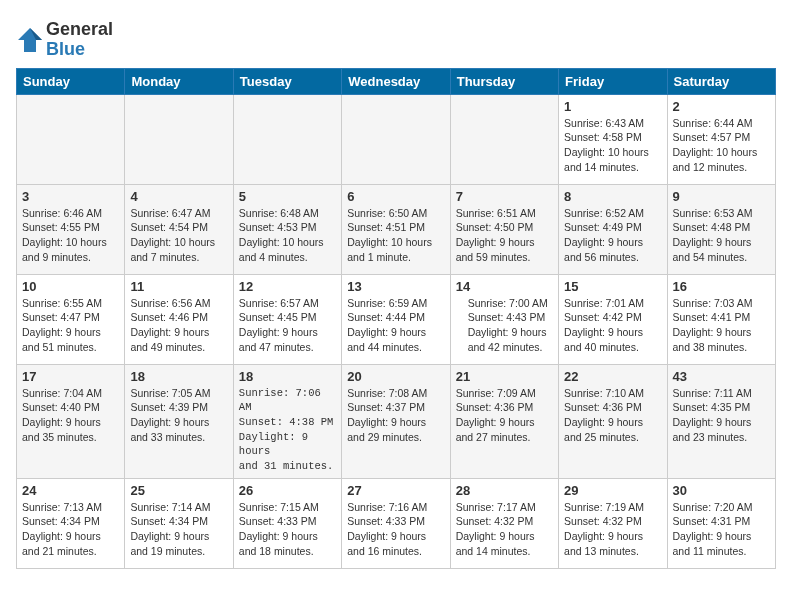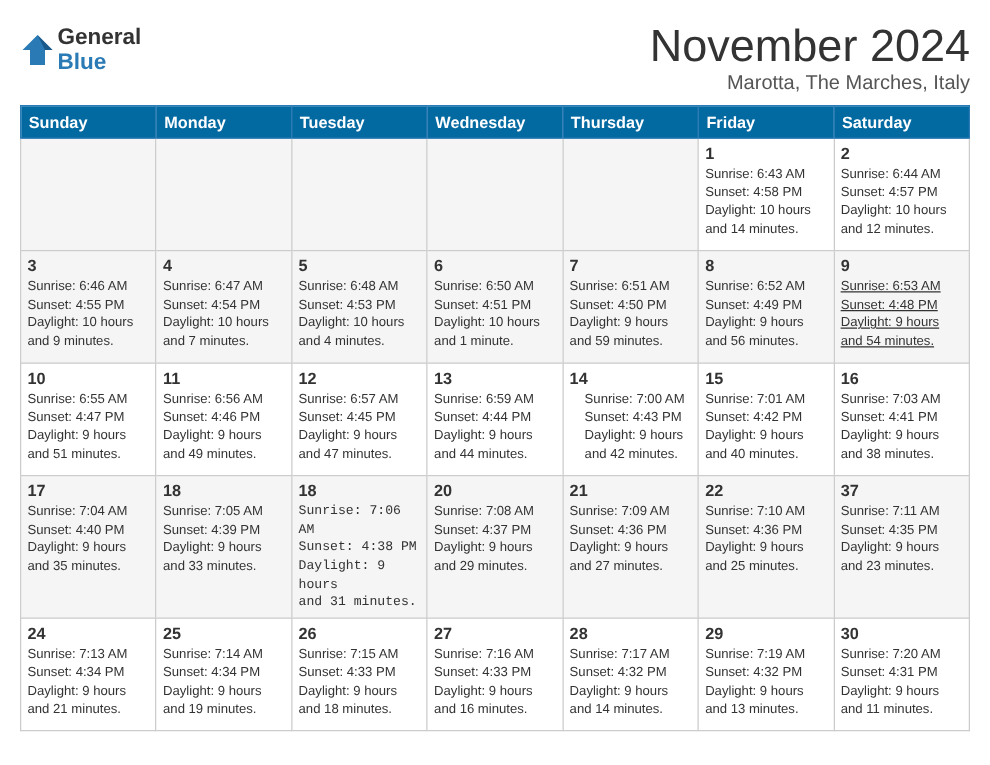--- a/index.html
+++ b/index.html
@@ -108,24 +108,20 @@
     </svg>
     <div>
       <div>
         <span class="logo-text-general">General</span>
       </div>
       <div>
         <span class="logo-text-blue">Blue</span>
       </div>
     </div>
   </div>
-  <div class="title-area">
-    <div class="month-title">November 2024</div>
-    <div class="location-title">Marotta, The Marches, Italy</div>
-  </div>
 </div>
 
 <table>
   <thead>
     <tr id="header-row">
         <th>Sunday</th>
         <th>Monday</th>
         <th>Tuesday</th>
         <th>Wednesday</th>
         <th>Thursday</th>
@@ -193,21 +189,21 @@
         </td>
         <td class="shaded">
           <span class="day-number">8</span>
           <div class="day-info" style="white-space: pre-line;">Sunrise: 6:52 AM
 Sunset: 4:49 PM
 Daylight: 9 hours
 and 56 minutes.</div>
         </td>
         <td class="shaded">
           <span class="day-number">9</span>
-          <div class="day-info" style="white-space: pre-line; text-decoration: underline;">Sunrise: 6:53 AM
+          <div class="day-info" style="white-space: pre-line;">Sunrise: 6:53 AM
 Sunset: 4:48 PM
 Daylight: 9 hours
 and 54 minutes.</div>
         </td>
       </tr>
       <tr>
         <td>
           <span class="day-number">10</span>
           <div class="day-info" style="white-space: pre-line;">Sunrise: 6:55 AM
 Sunset: 4:47 PM
@@ -294,21 +290,21 @@
 and 27 minutes.</div>
         </td>
         <td class="shaded">
           <span class="day-number">22</span>
           <div class="day-info" style="white-space: pre-line;">Sunrise: 7:10 AM
 Sunset: 4:36 PM
 Daylight: 9 hours
 and 25 minutes.</div>
         </td>
         <td class="shaded">
-          <span class="day-number">37</span>
+          <span class="day-number">43</span>
           <div class="day-info" style="white-space: pre-line;">Sunrise: 7:11 AM
 Sunset: 4:35 PM
 Daylight: 9 hours
 and 23 minutes.</div>
         </td>
       </tr>
       <tr>
         <td>
           <span class="day-number">24</span>
           <div class="day-info" style="white-space: pre-line;">Sunrise: 7:13 AM

